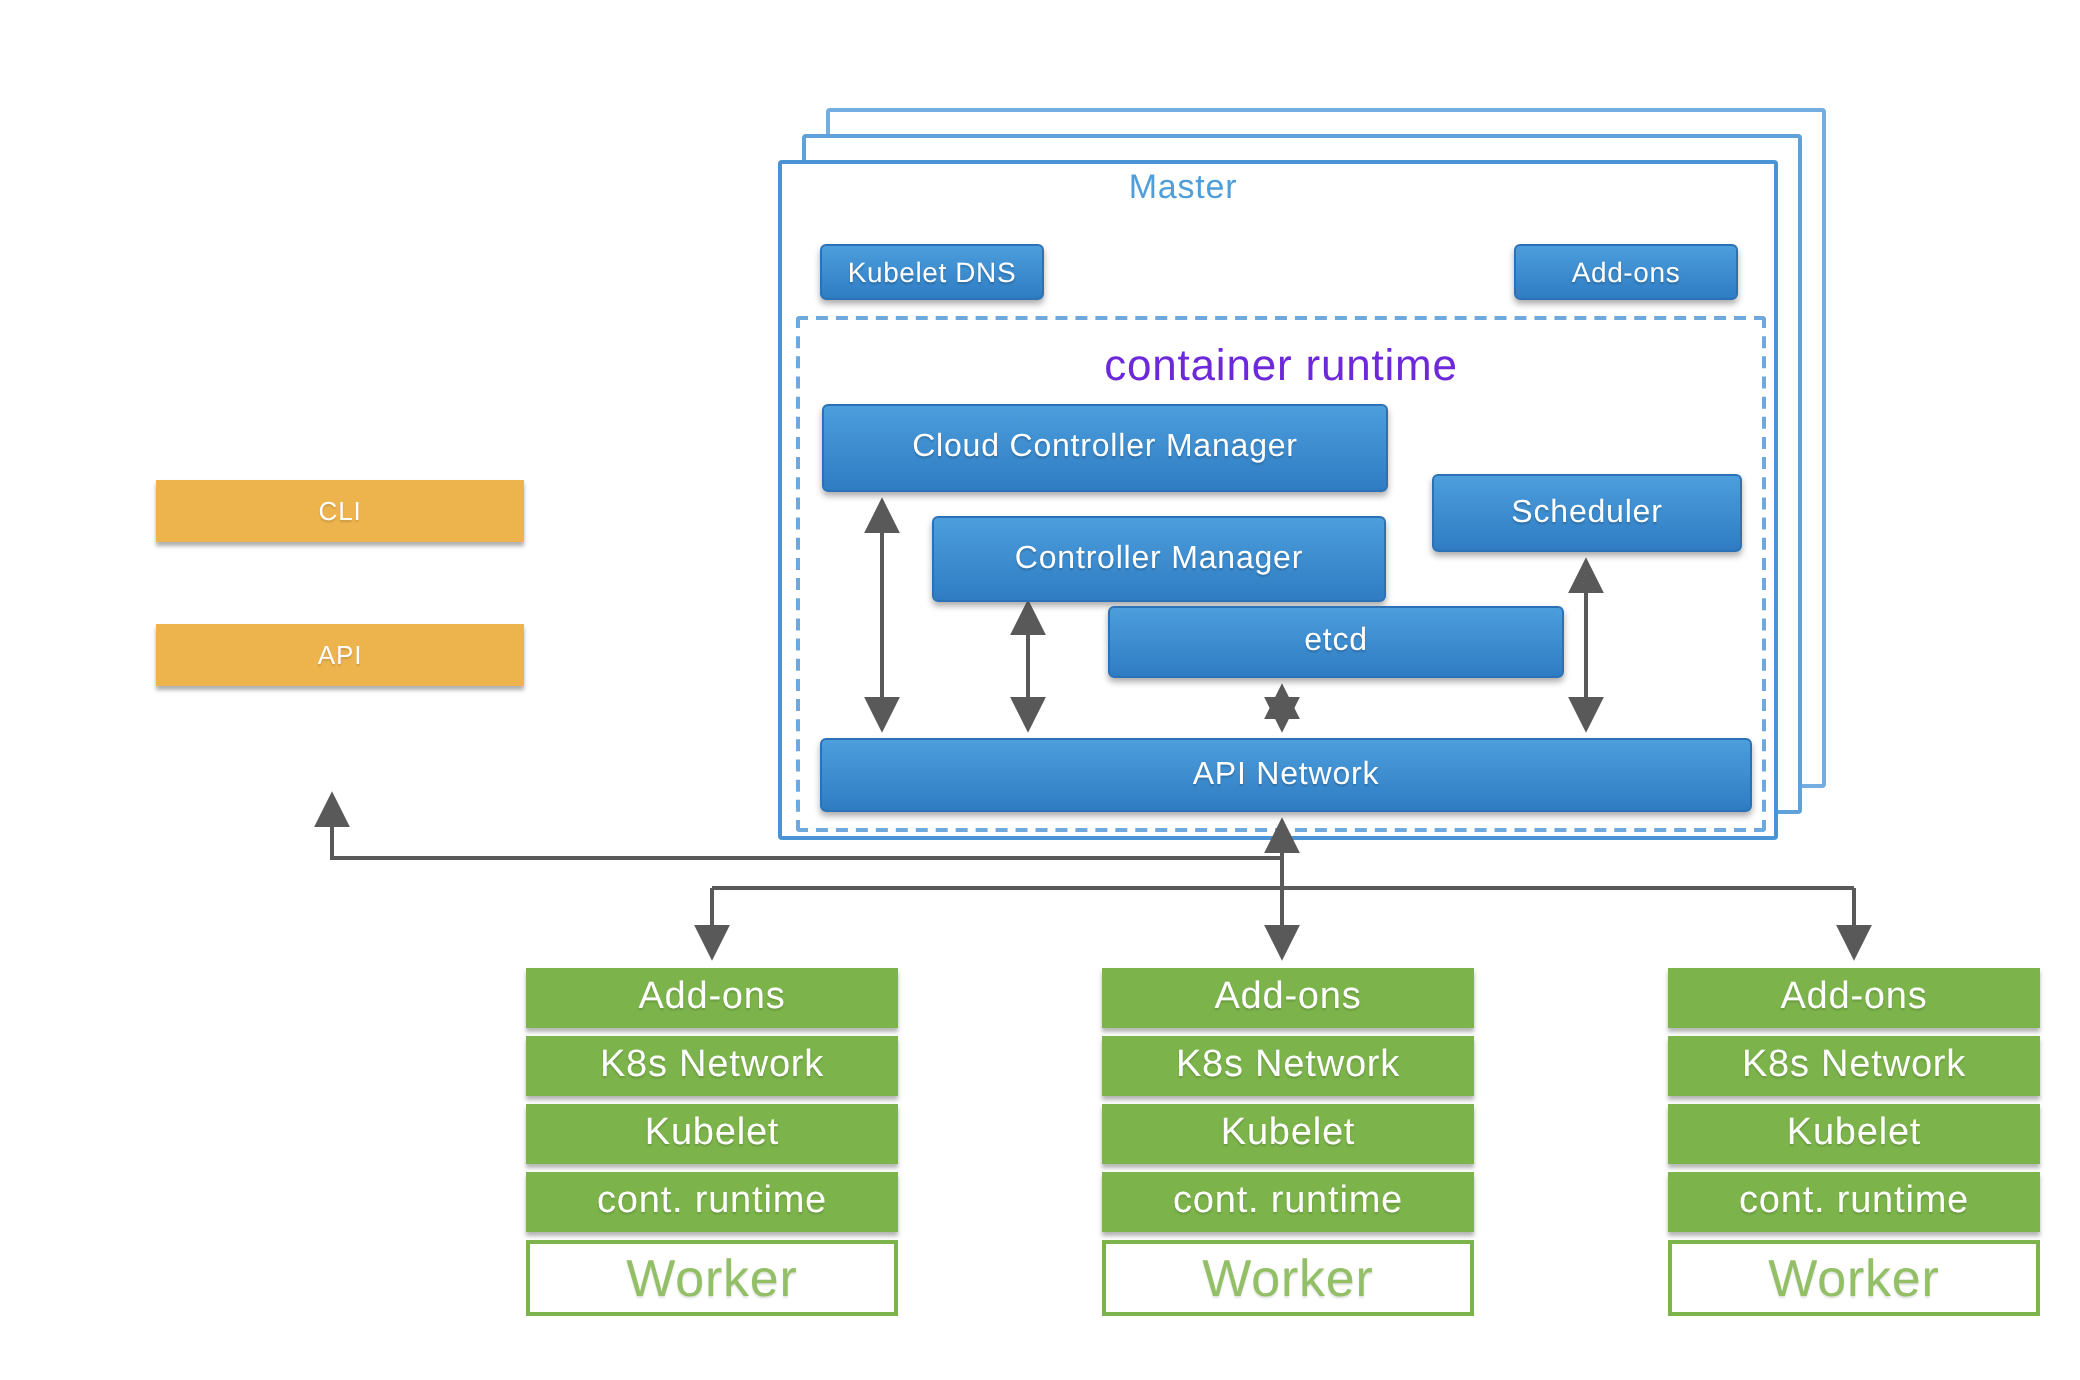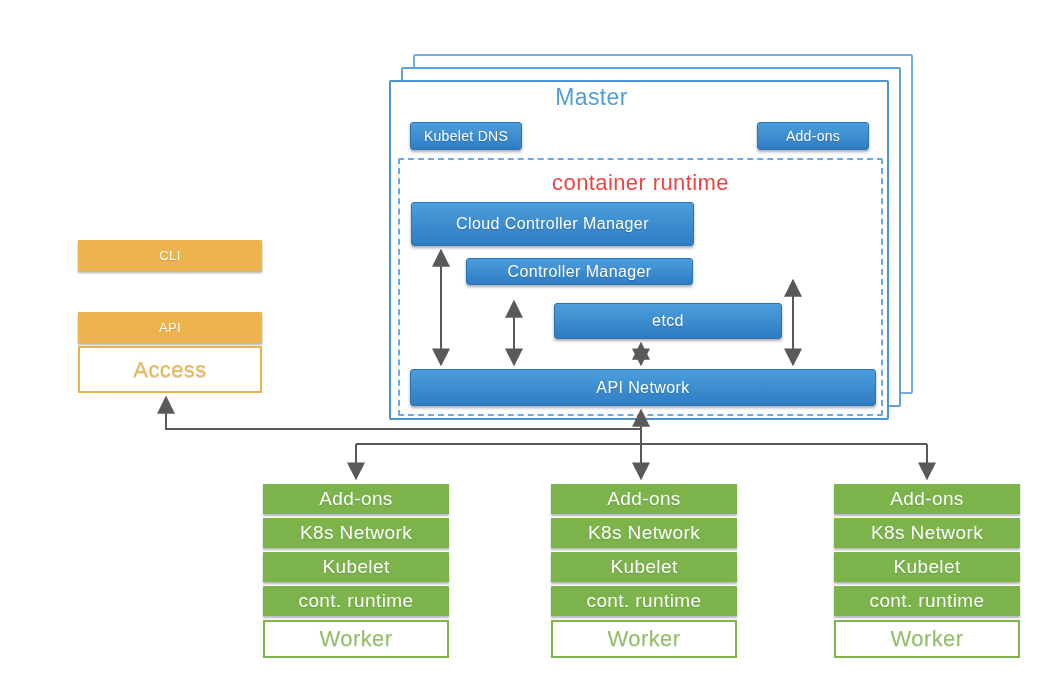--- a/index.html
+++ b/index.html
@@ -6,29 +6,29 @@
   .canvas{
     position:relative;width:1040px;height:690px;background:#ffffff;overflow:hidden;
     font-family:"Liberation Sans", sans-serif;letter-spacing:.4px;
   }
   
   .panel{position:absolute;background:#ffffff;border:2px solid #4a93d4;border-radius:2px;box-sizing:border-box;}
   .panel.back{border-color:#74aee0;}
   .panel.mid{border-color:#5fa2da;}
   .master-title{
     position:absolute;left:389px;top:84px;width:405px;text-align:center;
-    color:#4f9ed9;font-size:23px;font-weight:400;z-index:4;
+    color:#4f9ed9;font-size:17px;font-weight:400;z-index:4;
   }
   .dashed-box{
     position:absolute;left:398px;top:158px;width:485px;height:258px;
     border:2px dashed #6fa8dc;border-radius:2px;box-sizing:border-box;z-index:3;
   }
   .cr-title{
     position:absolute;left:398px;top:170px;width:485px;text-align:center;
-    color:#ef4444;font-size:22px;font-weight:400;z-index:4;
+    color:#6d28d9;font-size:22px;font-weight:400;z-index:4;
   }
   
   .blue-box{
     position:absolute;display:flex;align-items:center;justify-content:center;
     background:linear-gradient(#4c9edc,#2f7cc3);border:1px solid #2a72b5;border-radius:3px;
     color:#ffffff;box-shadow:0 2px 3px rgba(70,70,70,.45);box-sizing:border-box;
     text-shadow:0 1px 1px rgba(0,0,0,.2);z-index:5;
   }
   .blue-lg{font-size:16px;}
   .blue-sm{font-size:14px;letter-spacing:.3px;}
@@ -45,21 +45,21 @@
   }
   
   .worker{position:absolute;top:484px;width:186px;display:flex;flex-direction:column;gap:4px;z-index:5;}
   .green-row{
     height:30px;background:#7cb34b;display:flex;align-items:center;justify-content:center;
     color:#ffffff;font-size:19px;box-shadow:0 2px 2px rgba(110,110,110,.5);
     text-shadow:0 1px 1px rgba(0,0,0,.15);
   }
   .worker-footer{
     height:38px;background:#ffffff;border:2px solid #7cb34b;box-sizing:border-box;
-    display:flex;align-items:center;justify-content:center;color:#93c066;font-size:22px;
+    display:flex;align-items:center;justify-content:center;color:#93c066;font-size:26px;
     text-shadow:0 1px 1px rgba(0,0,0,.12);
   }
   .connectors{position:absolute;left:0;top:0;z-index:4;}
 </style>
 </head>
 <body>
 
 <div class="canvas">
 
   <div class="panel back" style="left:413px;top:54px;width:500px;height:340px;z-index:1;"></div>
@@ -68,27 +68,27 @@
 
   <div class="master-title">Master</div>
 
   <div class="blue-box blue-sm" style="left:410px;top:122px;width:112px;height:28px;">Kubelet DNS</div>
   <div class="blue-box blue-sm" style="left:757px;top:122px;width:112px;height:28px;">Add-ons</div>
 
   <div class="dashed-box"></div>
   <div class="cr-title">container runtime</div>
 
   <div class="blue-box blue-lg" style="left:411px;top:202px;width:283px;height:44px;">Cloud Controller Manager</div>
-  <div class="blue-box blue-lg" style="left:466px;top:258px;width:227px;height:27px;">Controller Manager</div>
+  <div class="blue-box blue-lg" style="left:466px;top:258px;width:227px;height:43px;">Controller Manager</div>
+  <div class="blue-box blue-lg" style="left:716px;top:237px;width:155px;height:39px;">Scheduler</div>
   <div class="blue-box blue-lg" style="left:525px;top:303px;width:228px;height:36px;margin-left:29px;">etcd</div>
   <div class="blue-box blue-lg" style="left:410px;top:369px;width:466px;height:37px;">API Network</div>
 
   <div class="orange-box" style="top:240px;">CLI</div>
   <div class="orange-box" style="top:312px;">API</div>
-  <div class="access-box">Access</div>
 
   <div class="worker" style="left:263px;">
     <div class="green-row">Add-ons</div>
     <div class="green-row">K8s Network</div>
     <div class="green-row">Kubelet</div>
     <div class="green-row">cont. runtime</div>
     <div class="worker-footer">Worker</div>
   </div>
   <div class="worker" style="left:551px;">
     <div class="green-row">Add-ons</div>

